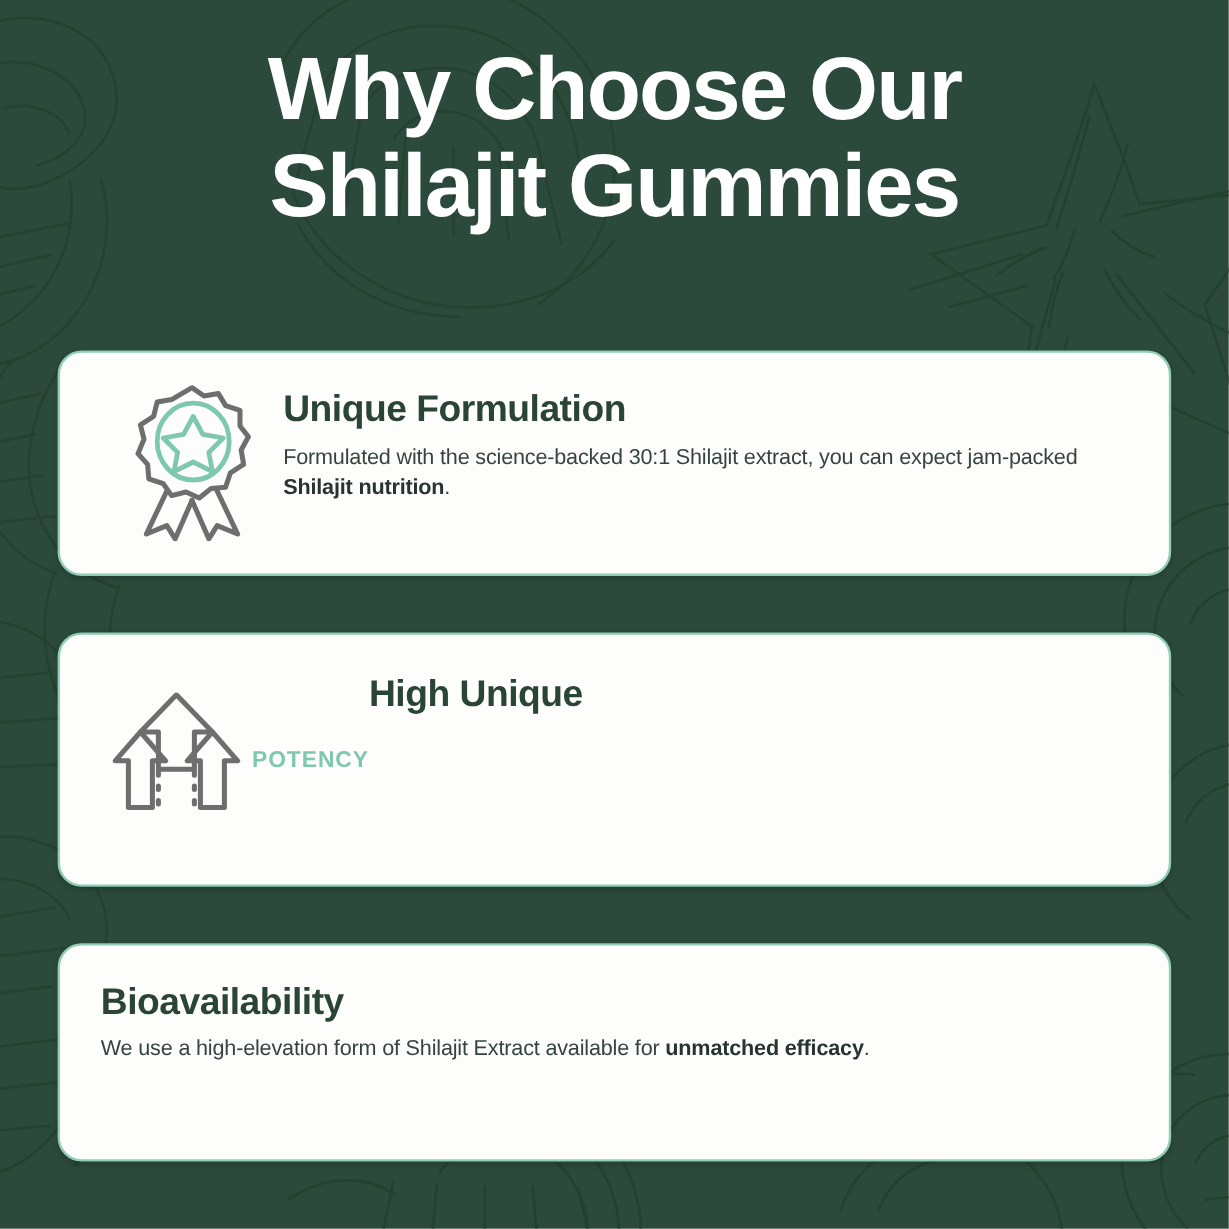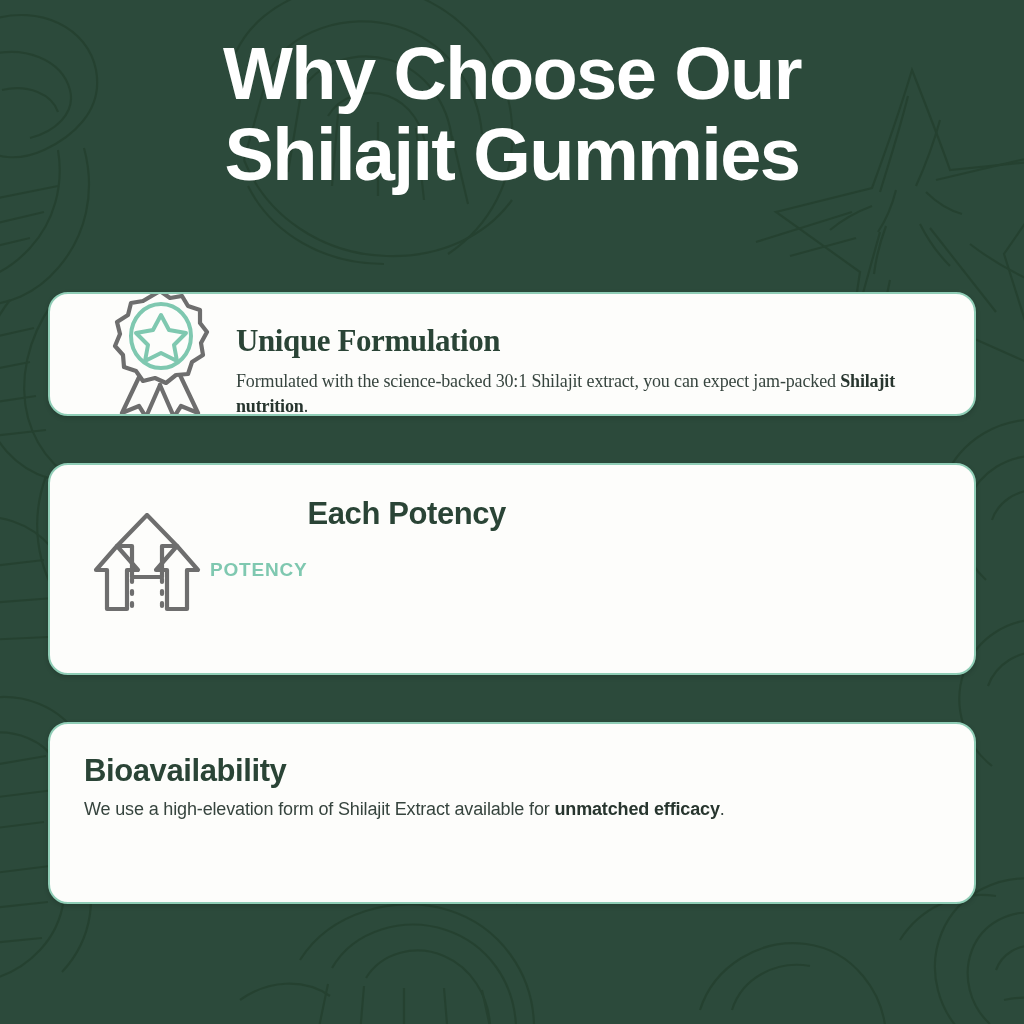--- a/index.html
+++ b/index.html
@@ -53,21 +53,21 @@
     display:flex;
     align-items:flex-start;
     background:#FDFDFB;
     border:2px solid #8FCDB6;
     border-radius:20px;
     box-shadow:0 2px 5px rgba(0,0,0,0.16);
     overflow:hidden;
   }
   .card + .card { margin-top:47px; }
 
-  .card-1 { height:124px; padding:26px 30px 26px 34px;font-family:Liberation Serif, serif; }
+  .card-1 { height:188px; padding:26px 30px 26px 34px; }
   .card-2 { height:212px; padding:26px 30px 26px 34px; }
   .card-3 { height:182px; padding:28px 30px 26px 34px; }
 
   .icon-wrap {
     flex:0 0 152px;
     display:flex;
     align-items:center;
     justify-content:center;
     align-self:center;
   }
@@ -213,21 +213,21 @@
 
             <path d="M33 33 L63 2 L93 33 L78 33 L78 64 L48 64 L48 33 Z" stroke="#6E6E6E" stroke-width="4.2" stroke-linejoin="round" fill="none"></path>
 
             <path d="M48 66 L48 100" stroke="#6E6E6E" stroke-width="4.2" stroke-linecap="round" stroke-dasharray="3 9"></path>
             <path d="M78 66 L78 100" stroke="#6E6E6E" stroke-width="4.2" stroke-linecap="round" stroke-dasharray="3 9"></path>
           </svg>
           <div class="potency-label">POTENCY</div>
         </div>
       </div>
       <div class="card-body">
-        <div class="card-title">Each Potency</div>
+        <div class="card-title">High Unique</div>
       </div>
     </div>
 
     <div class="card card-3">
       <div class="card-body">
         <div class="card-title">Bioavailability</div>
         <div class="card-text">
           <span>We use a high-elevation form of Shilajit Extract available for </span><b>unmatched efficacy</b><span>.</span>
         </div>
       </div>

